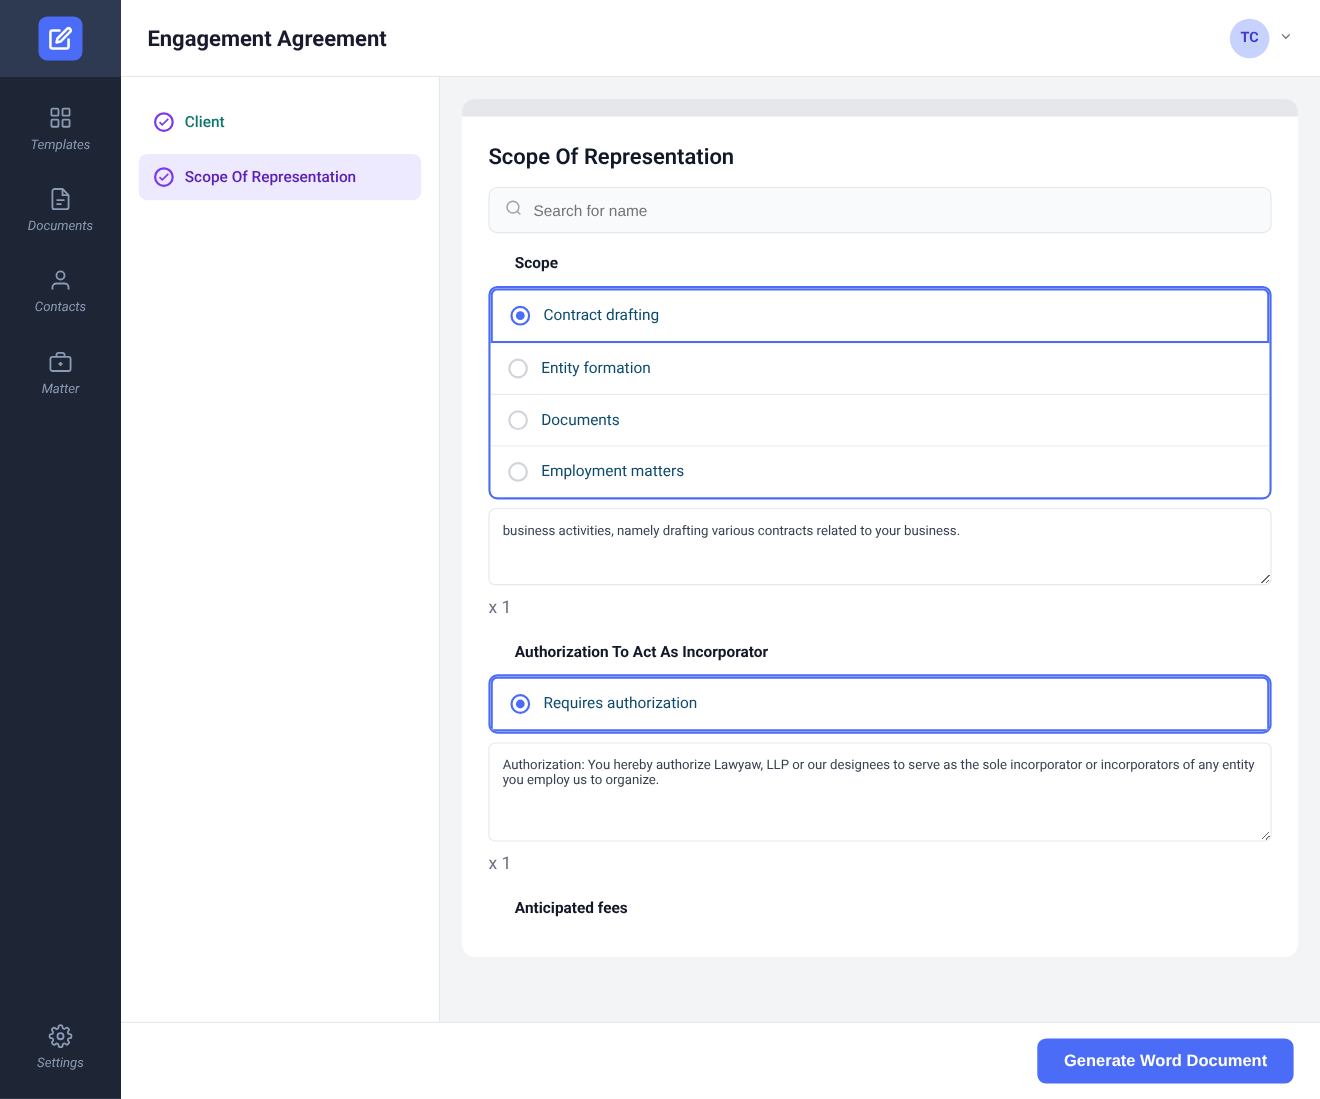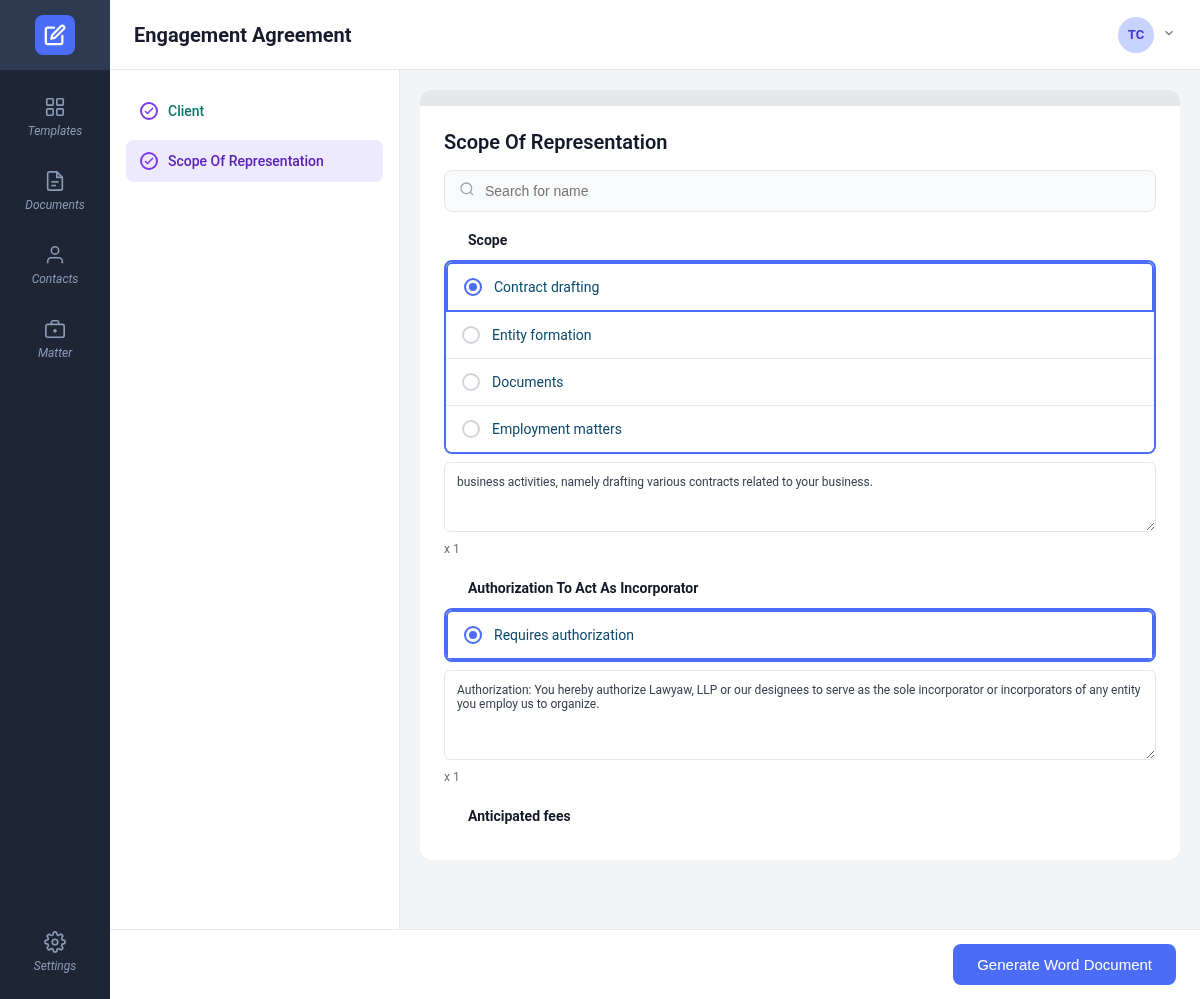--- a/index.html
+++ b/index.html
@@ -254,21 +254,21 @@
       padding: 12px;
       font-size: 12px;
       color: #374151;
       resize: vertical;
       min-height: 70px;
       margin-top: 8px;
       font-family: inherit;
       outline: none;
     }
     .multiplier {
-      font-size: 12px;
+      font-size: 16px;
       color: #6b7280;
       margin-top: 6px;
     }
 
     
     .bottom-bar {
       height: 70px;
       background: white;
       border-top: 1px solid #e5e7eb;
       display: flex;
@@ -277,21 +277,21 @@
       padding: 0 24px;
       flex-shrink: 0;
     }
     .generate-btn {
       background: #4a6cf7;
       color: white;
       border: none;
       border-radius: 8px;
       padding: 12px 24px;
       font-size: 15px;
-      font-weight: 400;
+      font-weight: 700;
       cursor: pointer;
     }
 
     .selected-outline {
       border: 2px solid #4a6cf7 !important;
     }
   </style>
 </head>
 <body>
 

